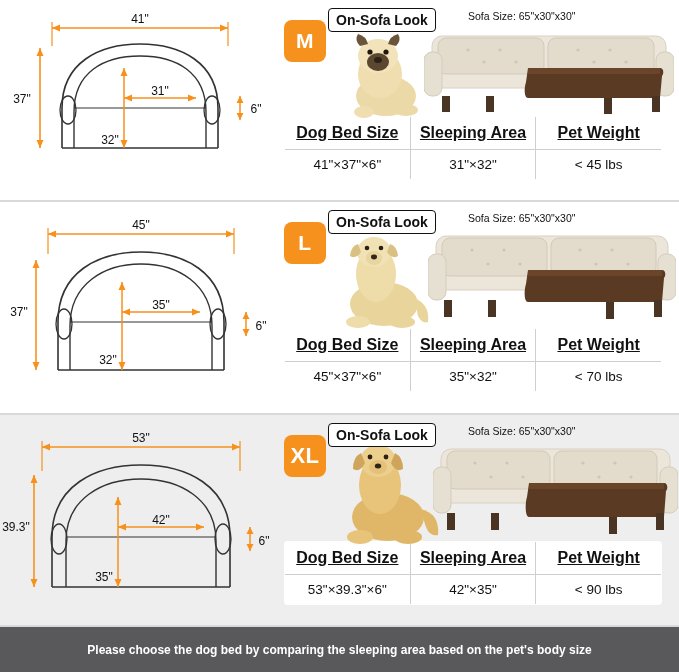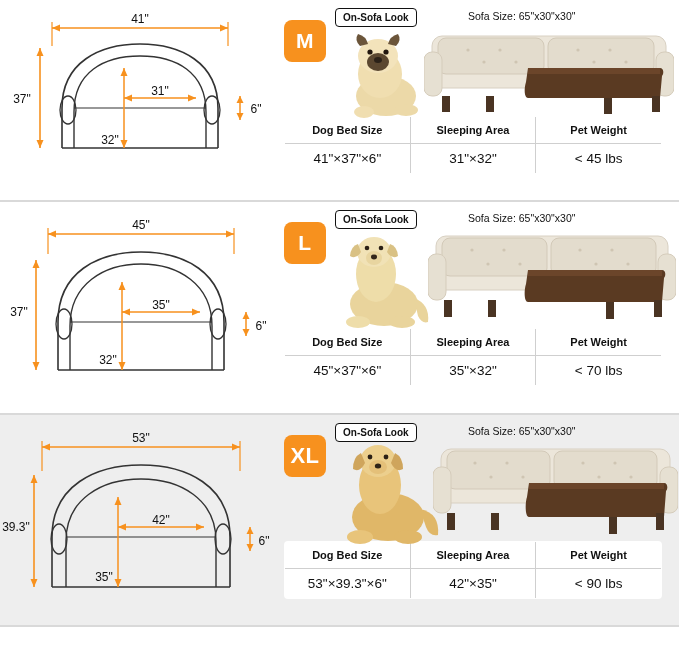--- a/index.html
+++ b/index.html
@@ -55,25 +55,25 @@
     color:#fff;
     font-weight:bold;
     font-size:21px;
     display:flex;align-items:center;justify-content:center;
     letter-spacing:0.5px;
   }
   .size-badge.xl{font-size:22px;}
 
   .onsofa{
     position:absolute;
-    left:57px;top:2px;
+    left:50px;top:2px;
     border:1px solid #111;
     border-radius:4px;
     background:#fff;
-    font-size:10px;
+    font-size:14px;
     font-weight:bold;
     padding:3px 7px;
     color:#111;
     white-space:nowrap;
     z-index:5;
   }
   .sofasize{
     position:absolute;
     left:190px;top:4px;
     font-size:10.5px;
@@ -107,21 +107,21 @@
     overflow:hidden;
     table-layout:fixed;
   }
   table.spec td{
     border:1px solid #cfcfcf;
     text-align:center;
     font-size:12.5px;
     padding:7px 2px;
     color:#111;
   }
-  table.spec tr.head td{font-weight:bold;font-size:11px;}
+  table.spec tr.head td{font-weight:bold;font-size:16px;text-decoration:underline;}
   table.spec tr.vals td{font-size:13.5px;}
 
   
   .footer{
     height:45px;
     background:#59595b;
     color:#fff;
     display:flex;
     align-items:center;
     justify-content:center;
@@ -443,13 +443,14 @@
         <tr class="vals">
           <td>53"×39.3"×6"</td>
           <td>42"×35"</td>
           <td>&lt; 90 lbs</td>
         </tr>
       </tbody>
         </table>
     </div>
   </div>
 
+  <div class="footer">Please choose the dog bed by comparing the sleeping area based on the pet's body size</div>
 </div>
 
 </body></html>

